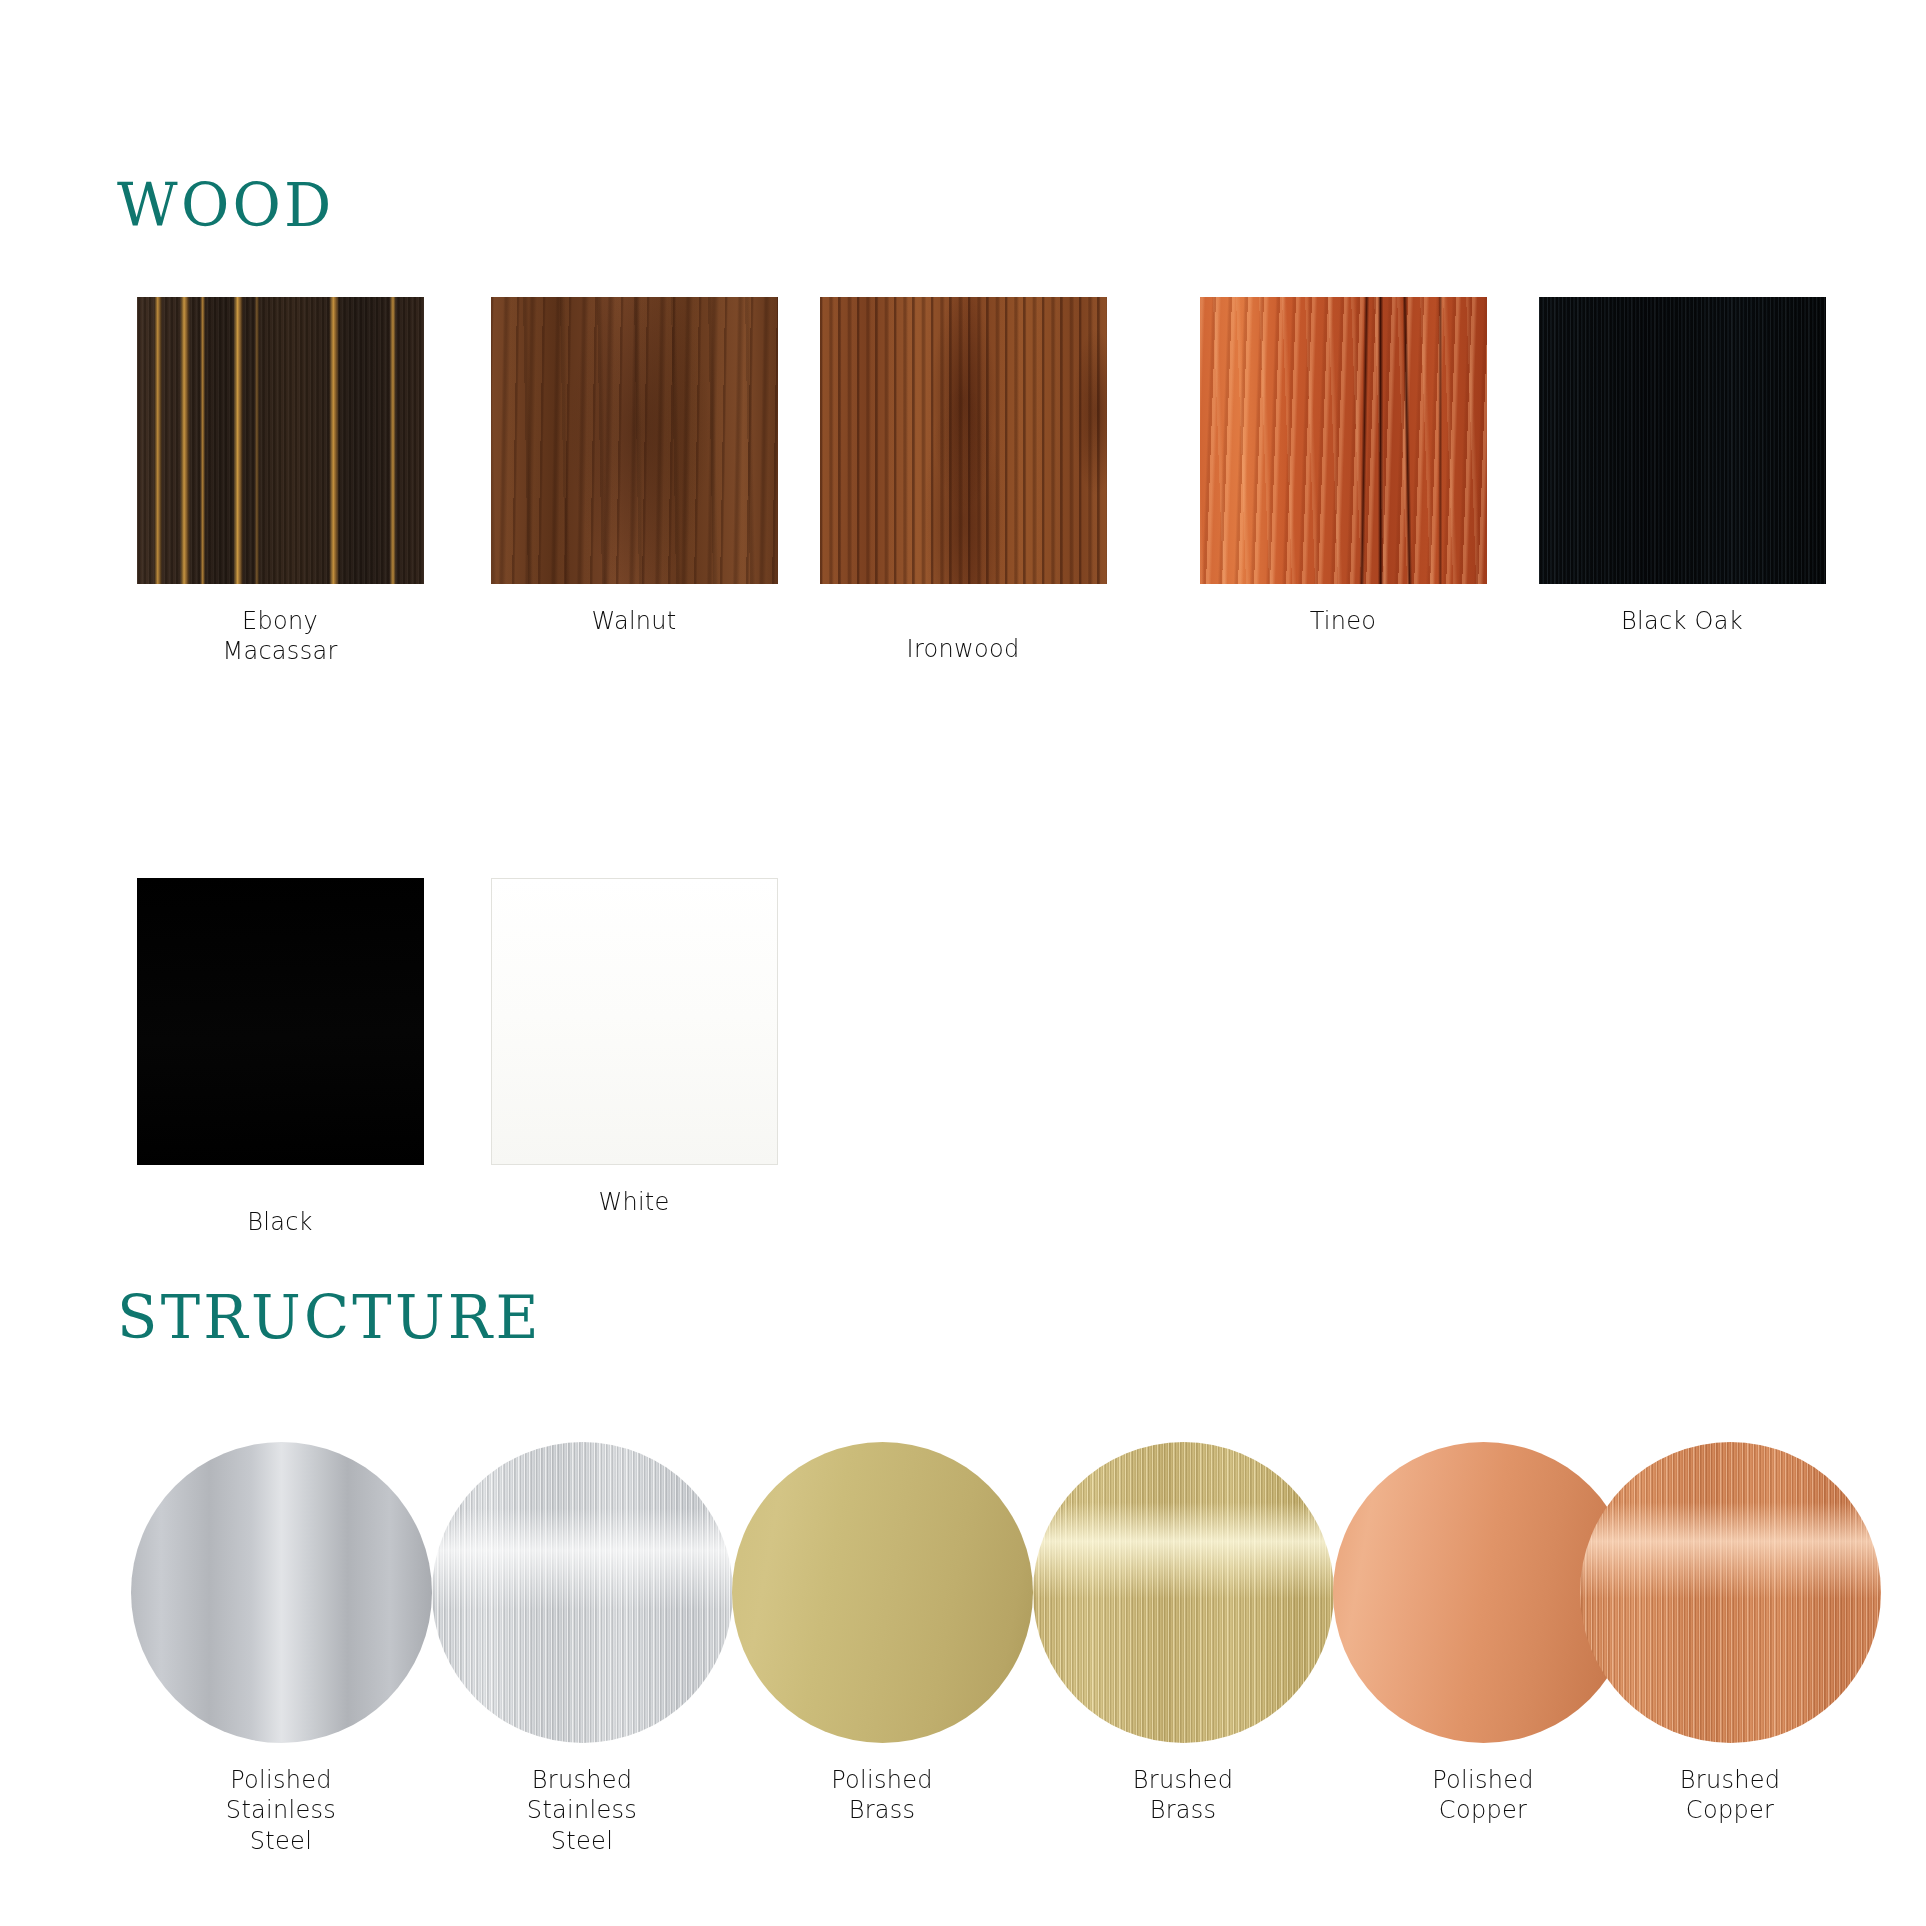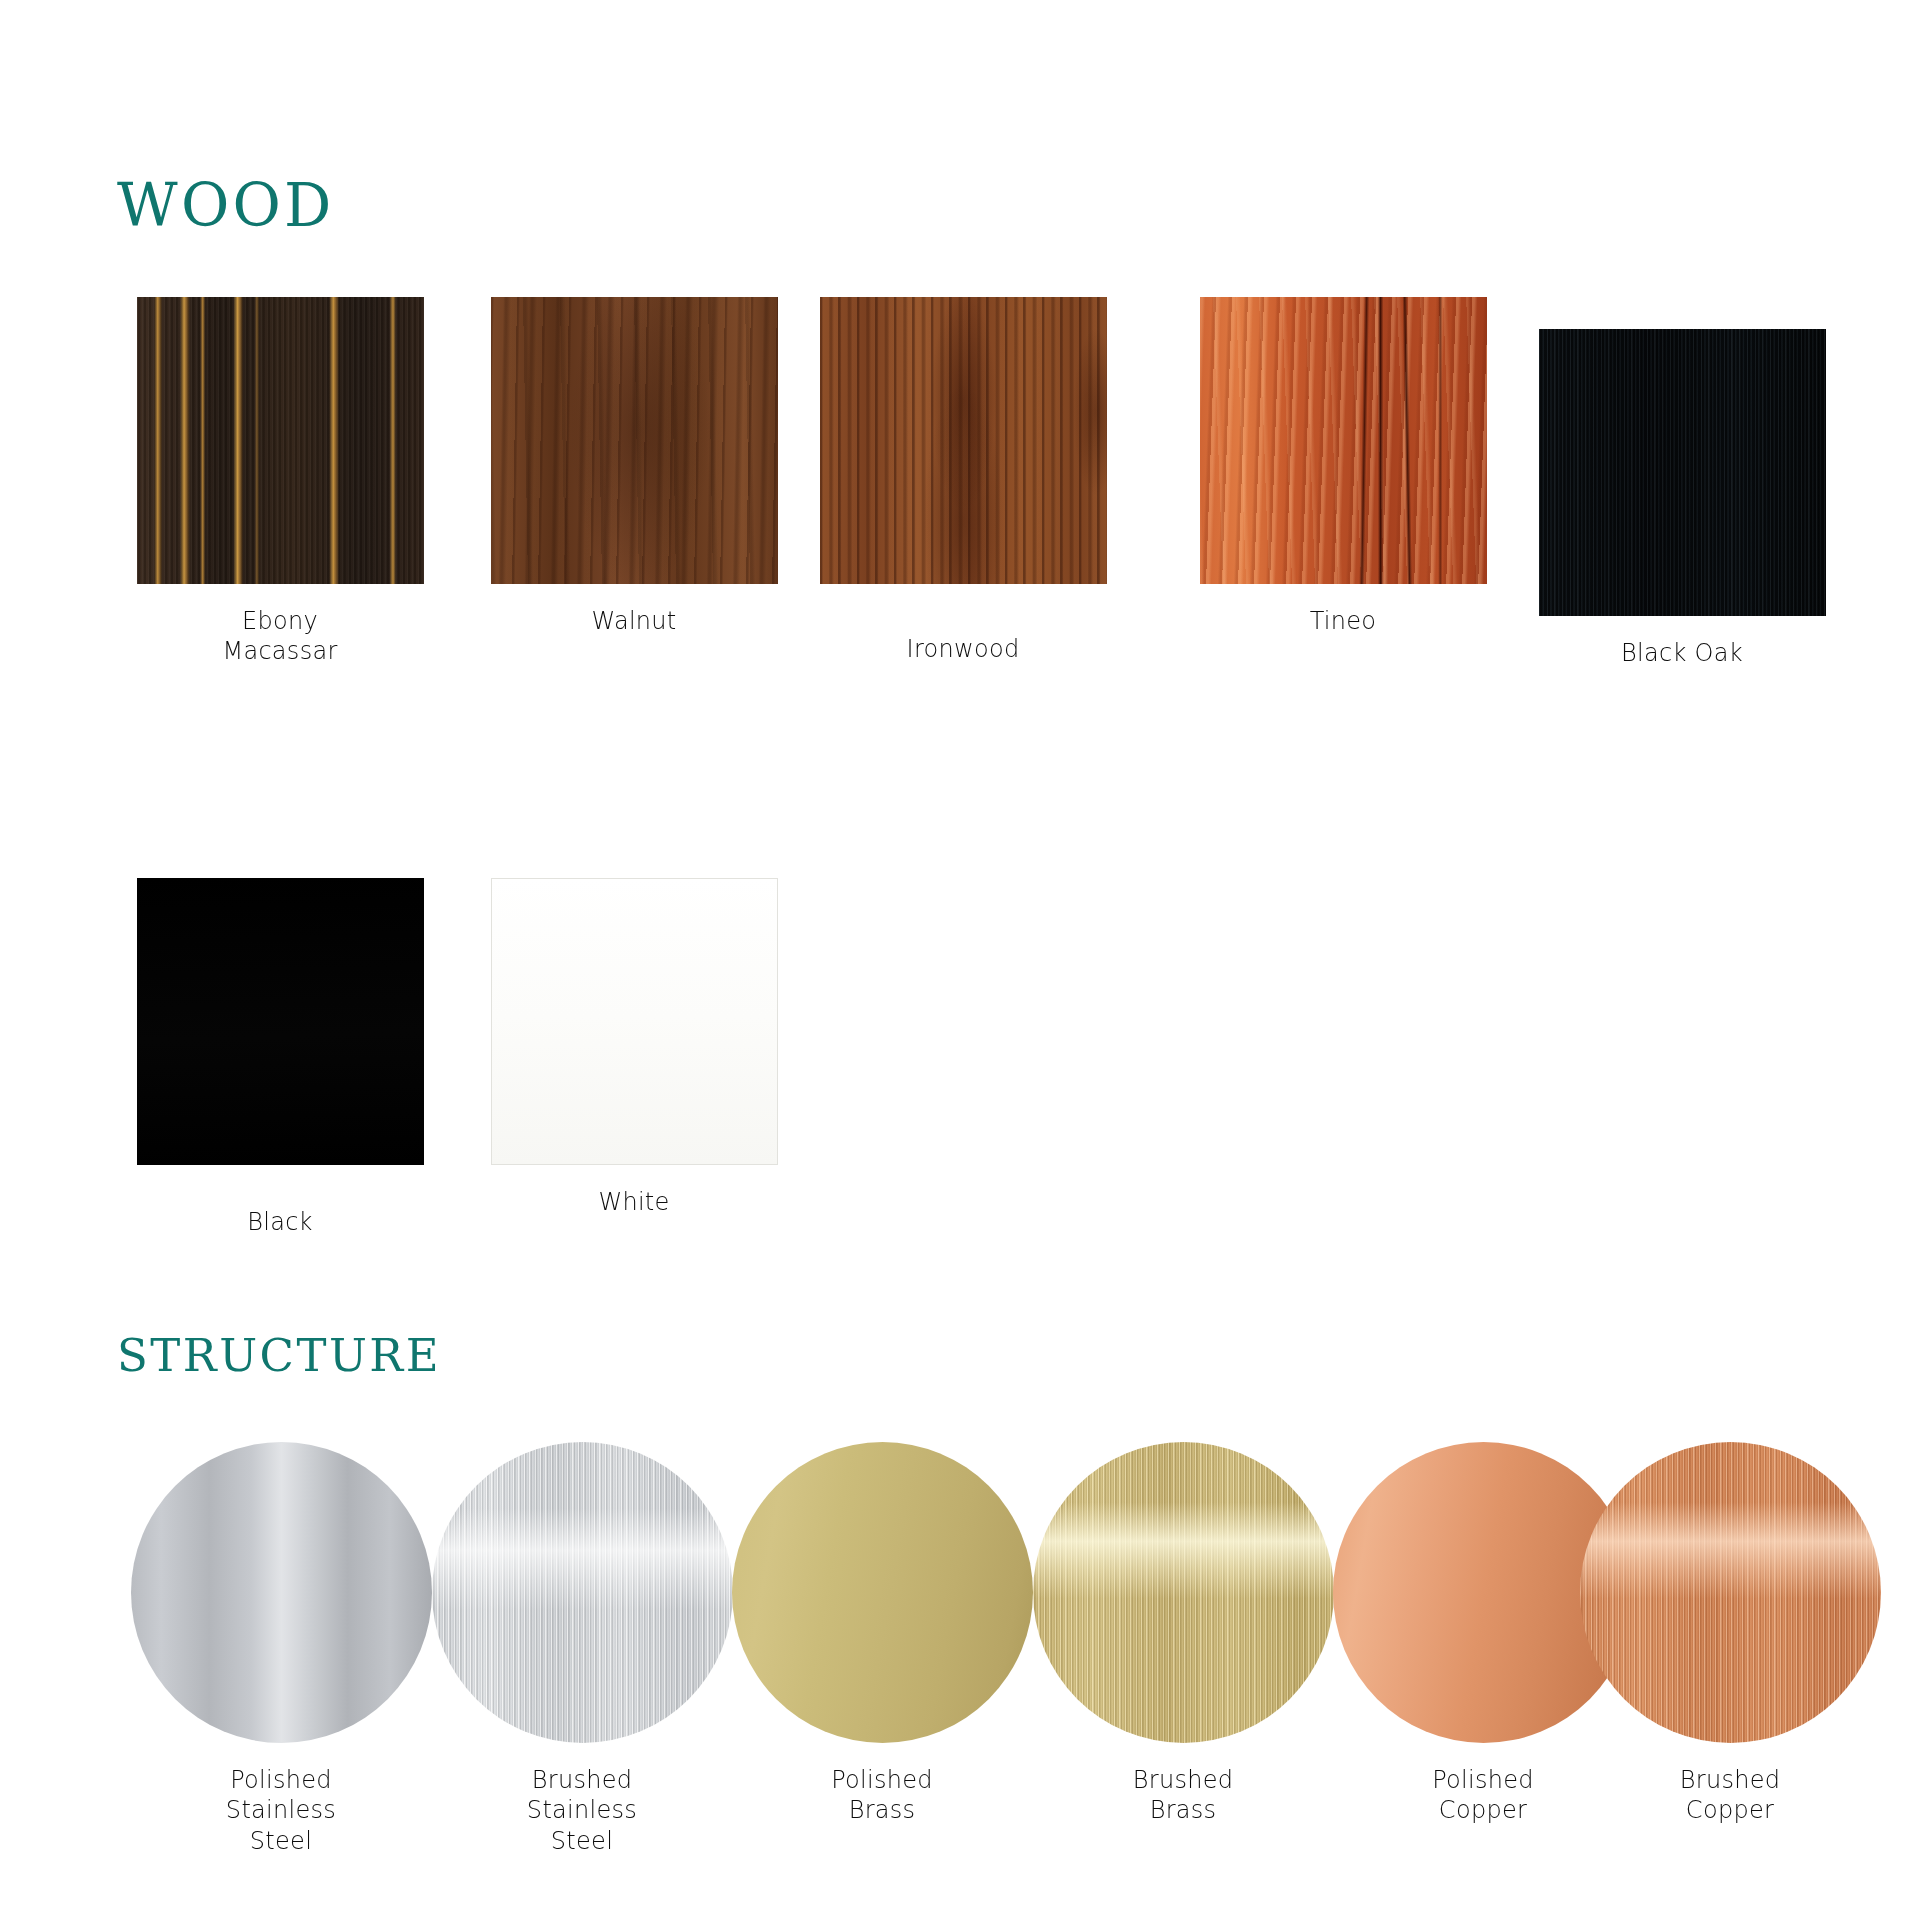--- a/index.html
+++ b/index.html
@@ -18,21 +18,21 @@
     position:absolute;
     font-family:"DejaVu Serif", serif;
     font-weight:400;
     color:#0f766e;
     letter-spacing:0.055em;
     white-space:nowrap;
     line-height:1;
   }
   #title-wood            { left:117px;  top:176px;  font-size:59px; }
   #title-lacquered-wood  { left:117px;  top:764px;  font-size:59px; }
-  #title-structure       { left:117px;  top:1333px; font-size:45px; }
+  #title-structure       { left:117px;  top:1288px; font-size:59px; }
 
   .swatch-cell {
     position:absolute;
     display:flex;
     flex-direction:column;
     align-items:center;
   }
   .swatch-square {
     width:287px; height:287px;
     position:relative;
@@ -319,21 +319,21 @@
   <div class="swatch-cell" style="left:801px; top:297px;gap:28px;">
     <div class="swatch-square tex-ironwood"></div>
     <div class="swatch-label">Ironwood</div>
   </div>
 
   <div class="swatch-cell" style="left:1181px; top:297px;">
     <div class="swatch-square tex-tineo"></div>
     <div class="swatch-label">Tineo</div>
   </div>
 
-  <div class="swatch-cell" style="left:1520px; top:297px;margin-top:32px;">
+  <div class="swatch-cell" style="left:1520px; top:297px;">
     <div class="swatch-square tex-black-oak"></div>
     <div class="swatch-label">Black Oak</div>
   </div>
 
 
   <div class="swatch-cell" style="left:118px; top:878px;gap:20px;">
     <div class="swatch-square tex-lacquer-black"></div>
     <div class="swatch-label">Black</div>
   </div>
 

